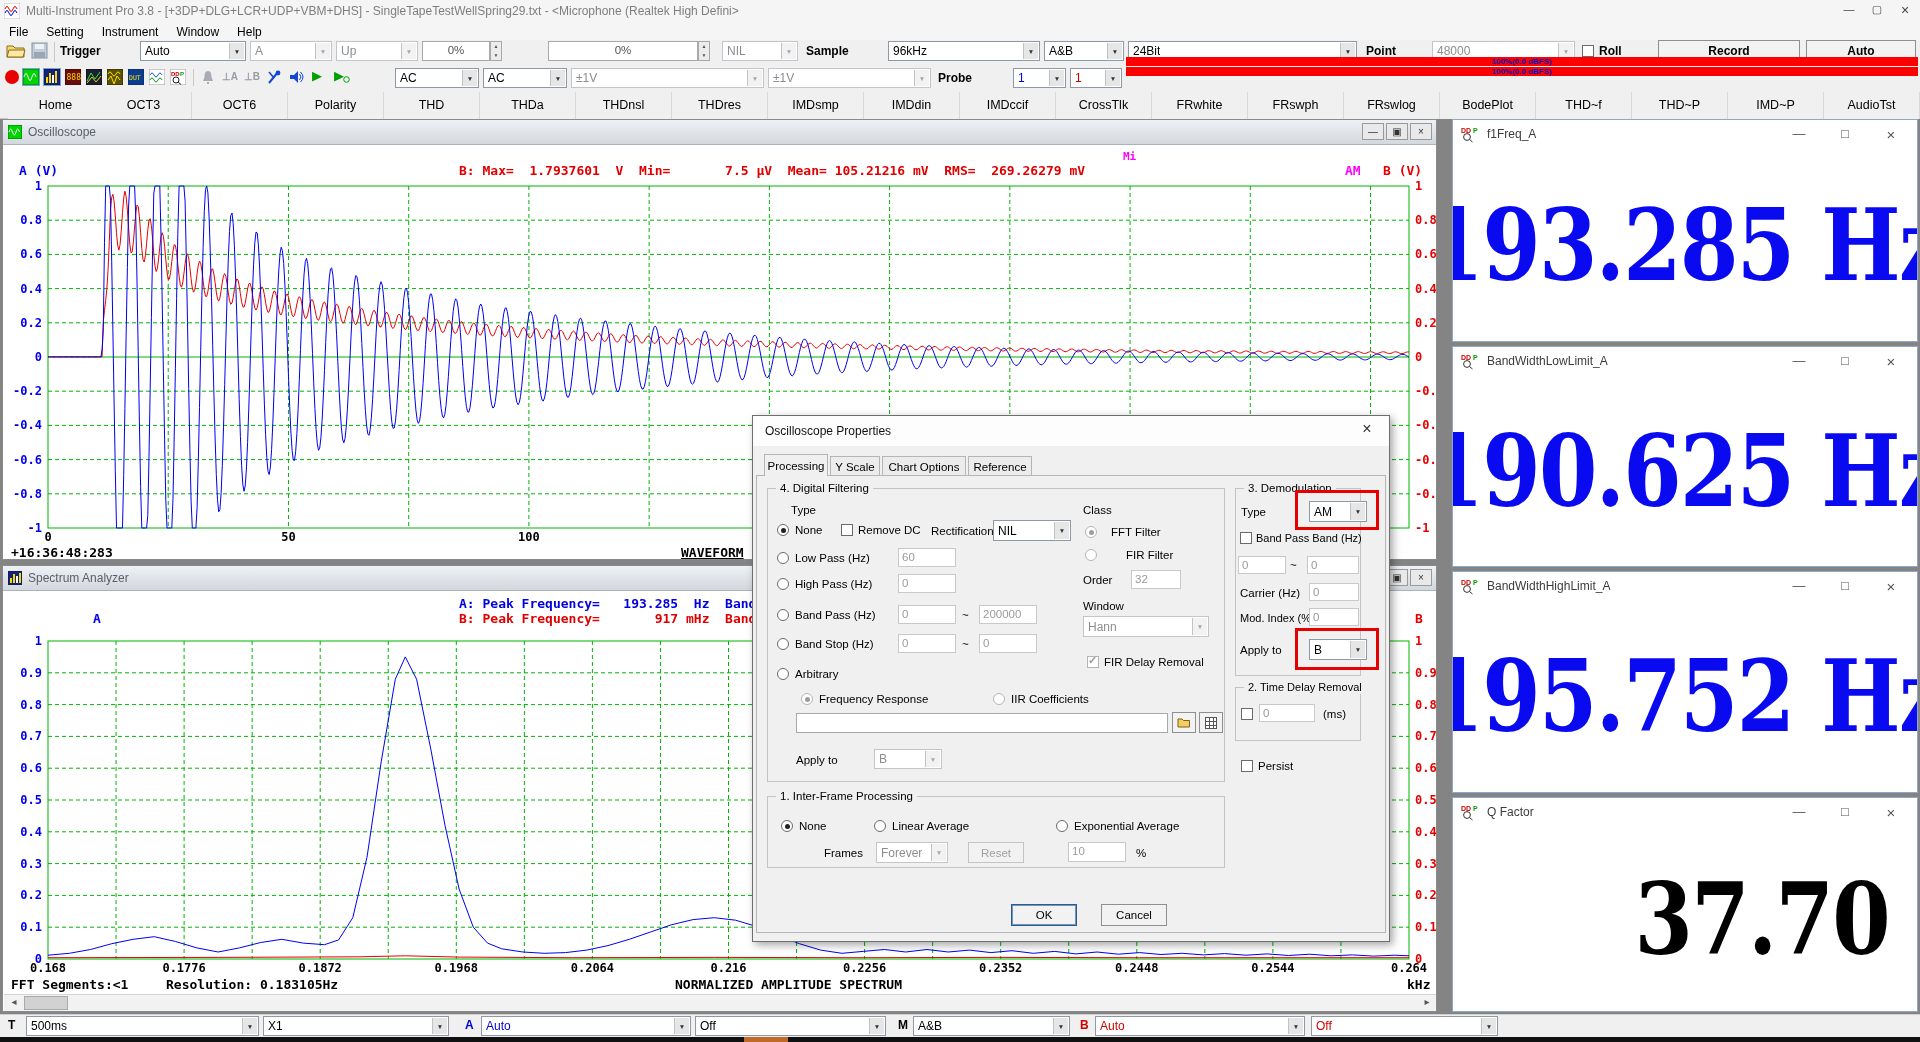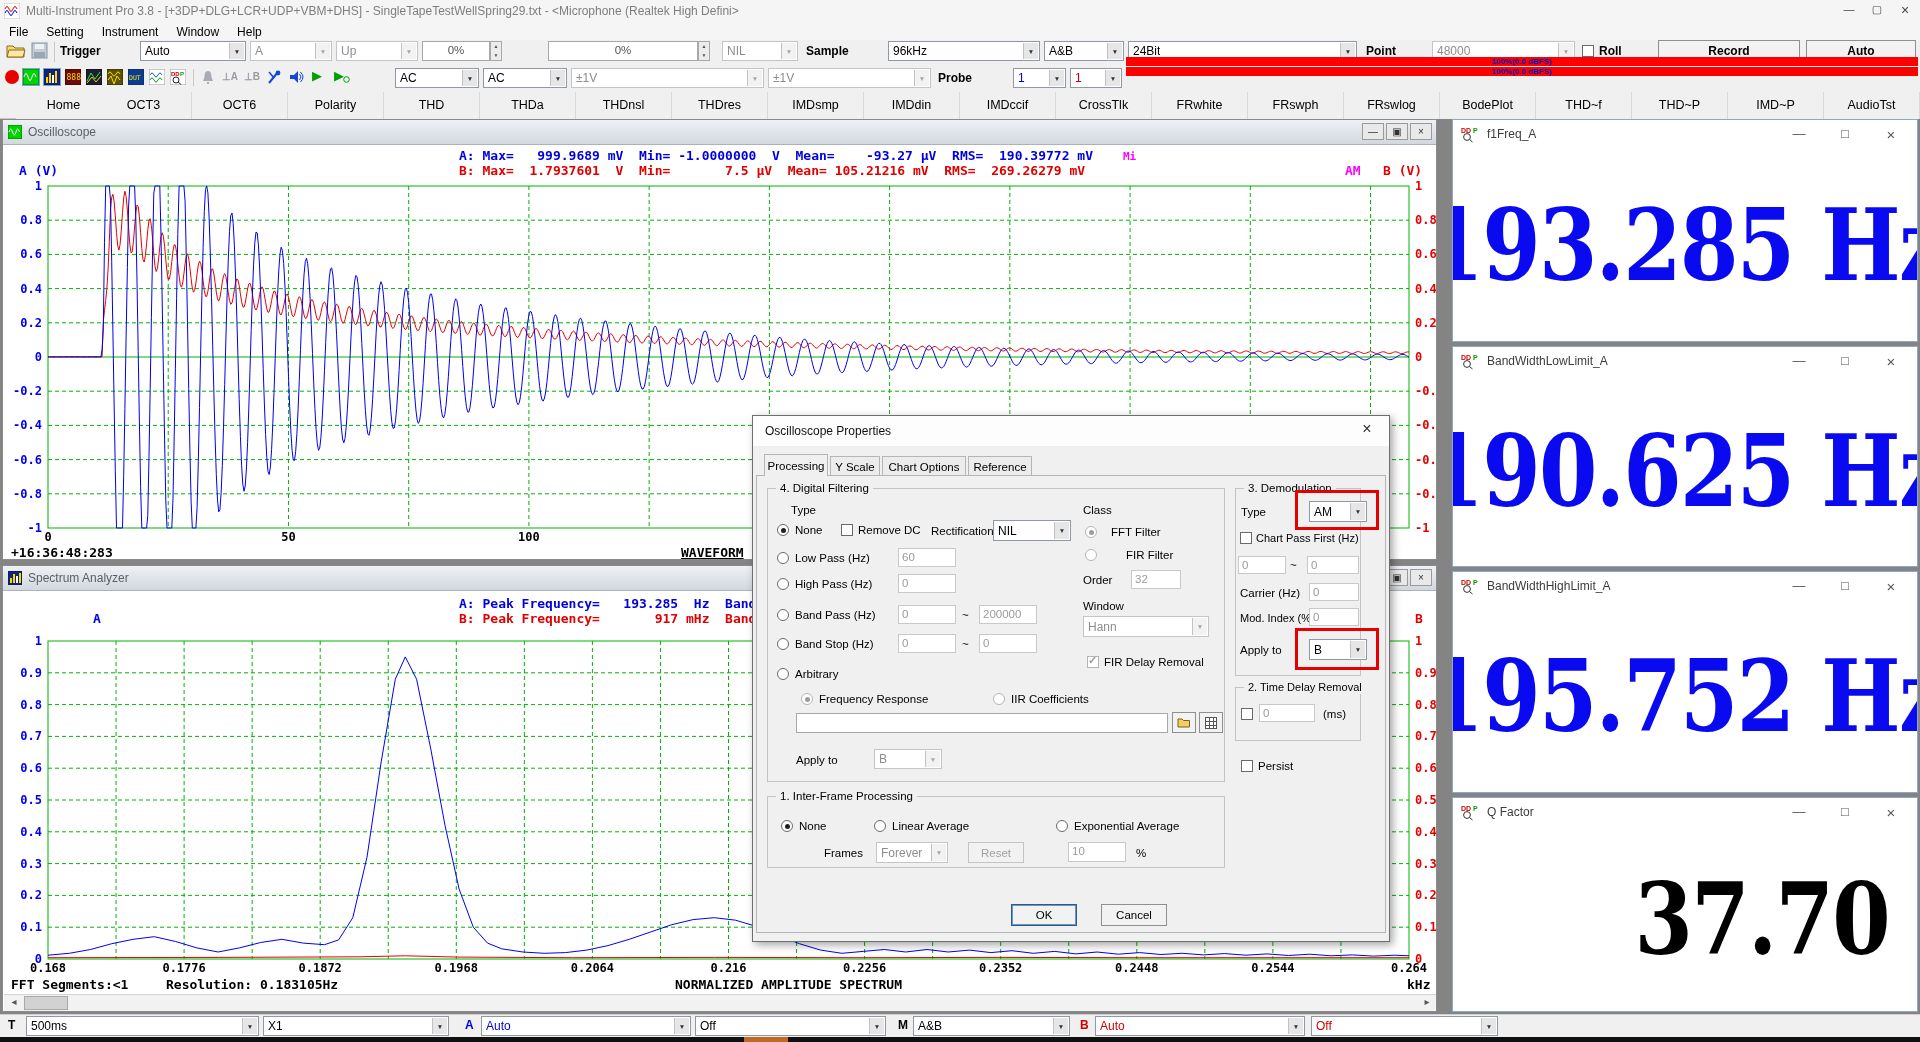--- a/index.html
+++ b/index.html
@@ -223,21 +223,21 @@
       <span class="cv tred">1</span>
       </div>
   </div>
 
   <div class="meter" style="left:1126px;top:57px;width:792px;height:9px;">
     <span>100%(0.0 dBFS)</span></div>
   <div class="meter" style="left:1126px;top:67px;width:792px;height:9px;">
     <span>100%(0.0 dBFS)</span></div>
 
   <div class="abs" id="tabbar" style="left:0;top:92px;width:1920px;height:27px;background:#f0f0f0;border-bottom:1px solid #c8c8c8;box-sizing:border-box;">
-      <div class="tabitem" style="left: 16px; width: 96px;">Home</div>
+      <div class="tabitem" style="left: 8px; width: 96px;">Home</div>
       <div class="tabitem" style="left: 96px; width: 96px;">OCT3</div>
       <div class="tabitem" style="left: 192px; width: 96px;">OCT6</div>
       <div class="tabitem" style="left: 288px; width: 96px;">Polarity</div>
       <div class="tabitem" style="left: 384px; width: 96px;">THD</div>
       <div class="tabitem" style="left: 480px; width: 96px;">THDa</div>
       <div class="tabitem" style="left: 576px; width: 96px;">THDnsl</div>
       <div class="tabitem" style="left: 672px; width: 96px;">THDres</div>
       <div class="tabitem" style="left: 768px; width: 96px;">IMDsmp</div>
       <div class="tabitem" style="left: 864px; width: 96px;">IMDdin</div>
       <div class="tabitem" style="left: 960px; width: 96px;">IMDccif</div>
@@ -259,21 +259,20 @@
       <span class="abs" style="left:5px;top:5px;">
         <svg width="14" height="14">
             <rect width="14" height="14" fill="#00d400" stroke="#007700"></rect>
             <path d="M1 7 Q2.5 1 4.5 7 T8 7 T11.5 7" stroke="#fff" fill="none"></path>
           </svg></span>
       <span class="abs" style="left:25px;top:5px;">Oscilloscope</span>
       <span class="wbtn" style="left:1359px;">—</span>
       <span class="wbtn" style="left:1383px;">▣</span>
       <span class="wbtn" style="left:1407px;">×</span>
     </div>
-    <div class="stat" style="left:456px;top:29px;color:#0000e0;">A: Max=   999.9689 mV  Min= -1.0000000  V  Mean=    -93.27 µV  RMS=  190.39772 mV</div>
     <div class="stat" style="left:456px;top:44px;color:#e00000;">B: Max=  1.7937601  V  Min=       7.5 µV  Mean= 105.21216 mV  RMS=  269.26279 mV</div>
     <div class="stat" style="left:1120px;top:30px;color:#ff00ff;font-size:11px;">Mi</div>
     <div class="stat" style="left:16px;top:44px;color:#0000f0;">A (V)</div>
     <div class="stat" style="left:1342px;top:44px;color:#ff00ff;">AM</div>
     <div class="stat" style="left:1372px;top:44px;color:#e80000;padding-left:8px;">B (V)</div>
     <div class="tick" style="left:8px;top:425px;font-size:13px;">+16:36:48:283</div>
     <div class="tick" style="left:678px;top:425px;font-size:13px;text-decoration:underline;">WAVEFORM</div>
   <svg width="1435" height="441" style="position: absolute; left: 0px; top: 0px; pointer-events: none;">
         <rect x="45" y="66" width="1361" height="342" fill="none" stroke="#00b400"></rect>
         <line x1="165.2296819787986" y1="66" x2="165.2296819787986" y2="408" stroke="#00b400" stroke-width="1" stroke-dasharray="4 3"></line>
@@ -609,21 +608,21 @@
     <span class="dlbl dis" style="left:383px;top:431px;">%</span>
 
     <div class="grp" style="left:482px;top:72px;width:126px;height:188px;">
       <span class="leg">3. Demodulation</span>
       </div>
     <span class="dlbl" style="left:488px;top:90px;">Type</span>
     <div class="combo" style="left:556px;top:85px;width:58px;height:21px;">
       <span class="cv">AM</span>
       </div>
     <span class="cb" style="left:487px;top:116px;"></span>
-    <span class="dlbl" style="left:503px;top:116px;font-size:11px;">Chart Pass First (Hz)</span>
+    <span class="dlbl" style="left:503px;top:116px;font-size:11px;">Band Pass Band (Hz)</span>
     <div class="fld dis" style="left:485px;top:140px;width:48px;height:18px;">
       <span>0</span></div>
     <span class="dlbl dis" style="left:537px;top:143px;">~</span>
     <div class="fld dis" style="left:554px;top:140px;width:52px;height:18px;">
       <span>0</span></div>
     <span class="dlbl dis" style="left:487px;top:171px;">Carrier (Hz)</span>
     <div class="fld dis" style="left:556px;top:167px;width:50px;height:18px;">
       <span>0</span></div>
     <span class="dlbl dis" style="left:487px;top:196px;font-size:11px;">Mod. Index (%)</span>
     <div class="fld dis" style="left:556px;top:192px;width:50px;height:18px;">

